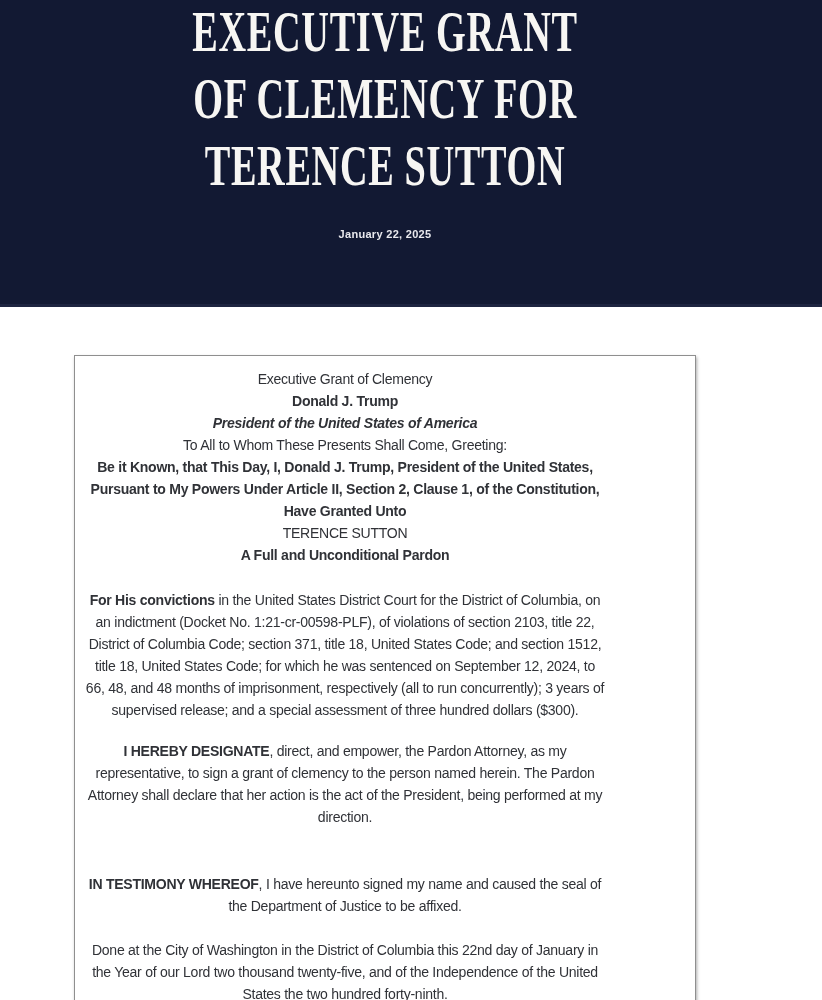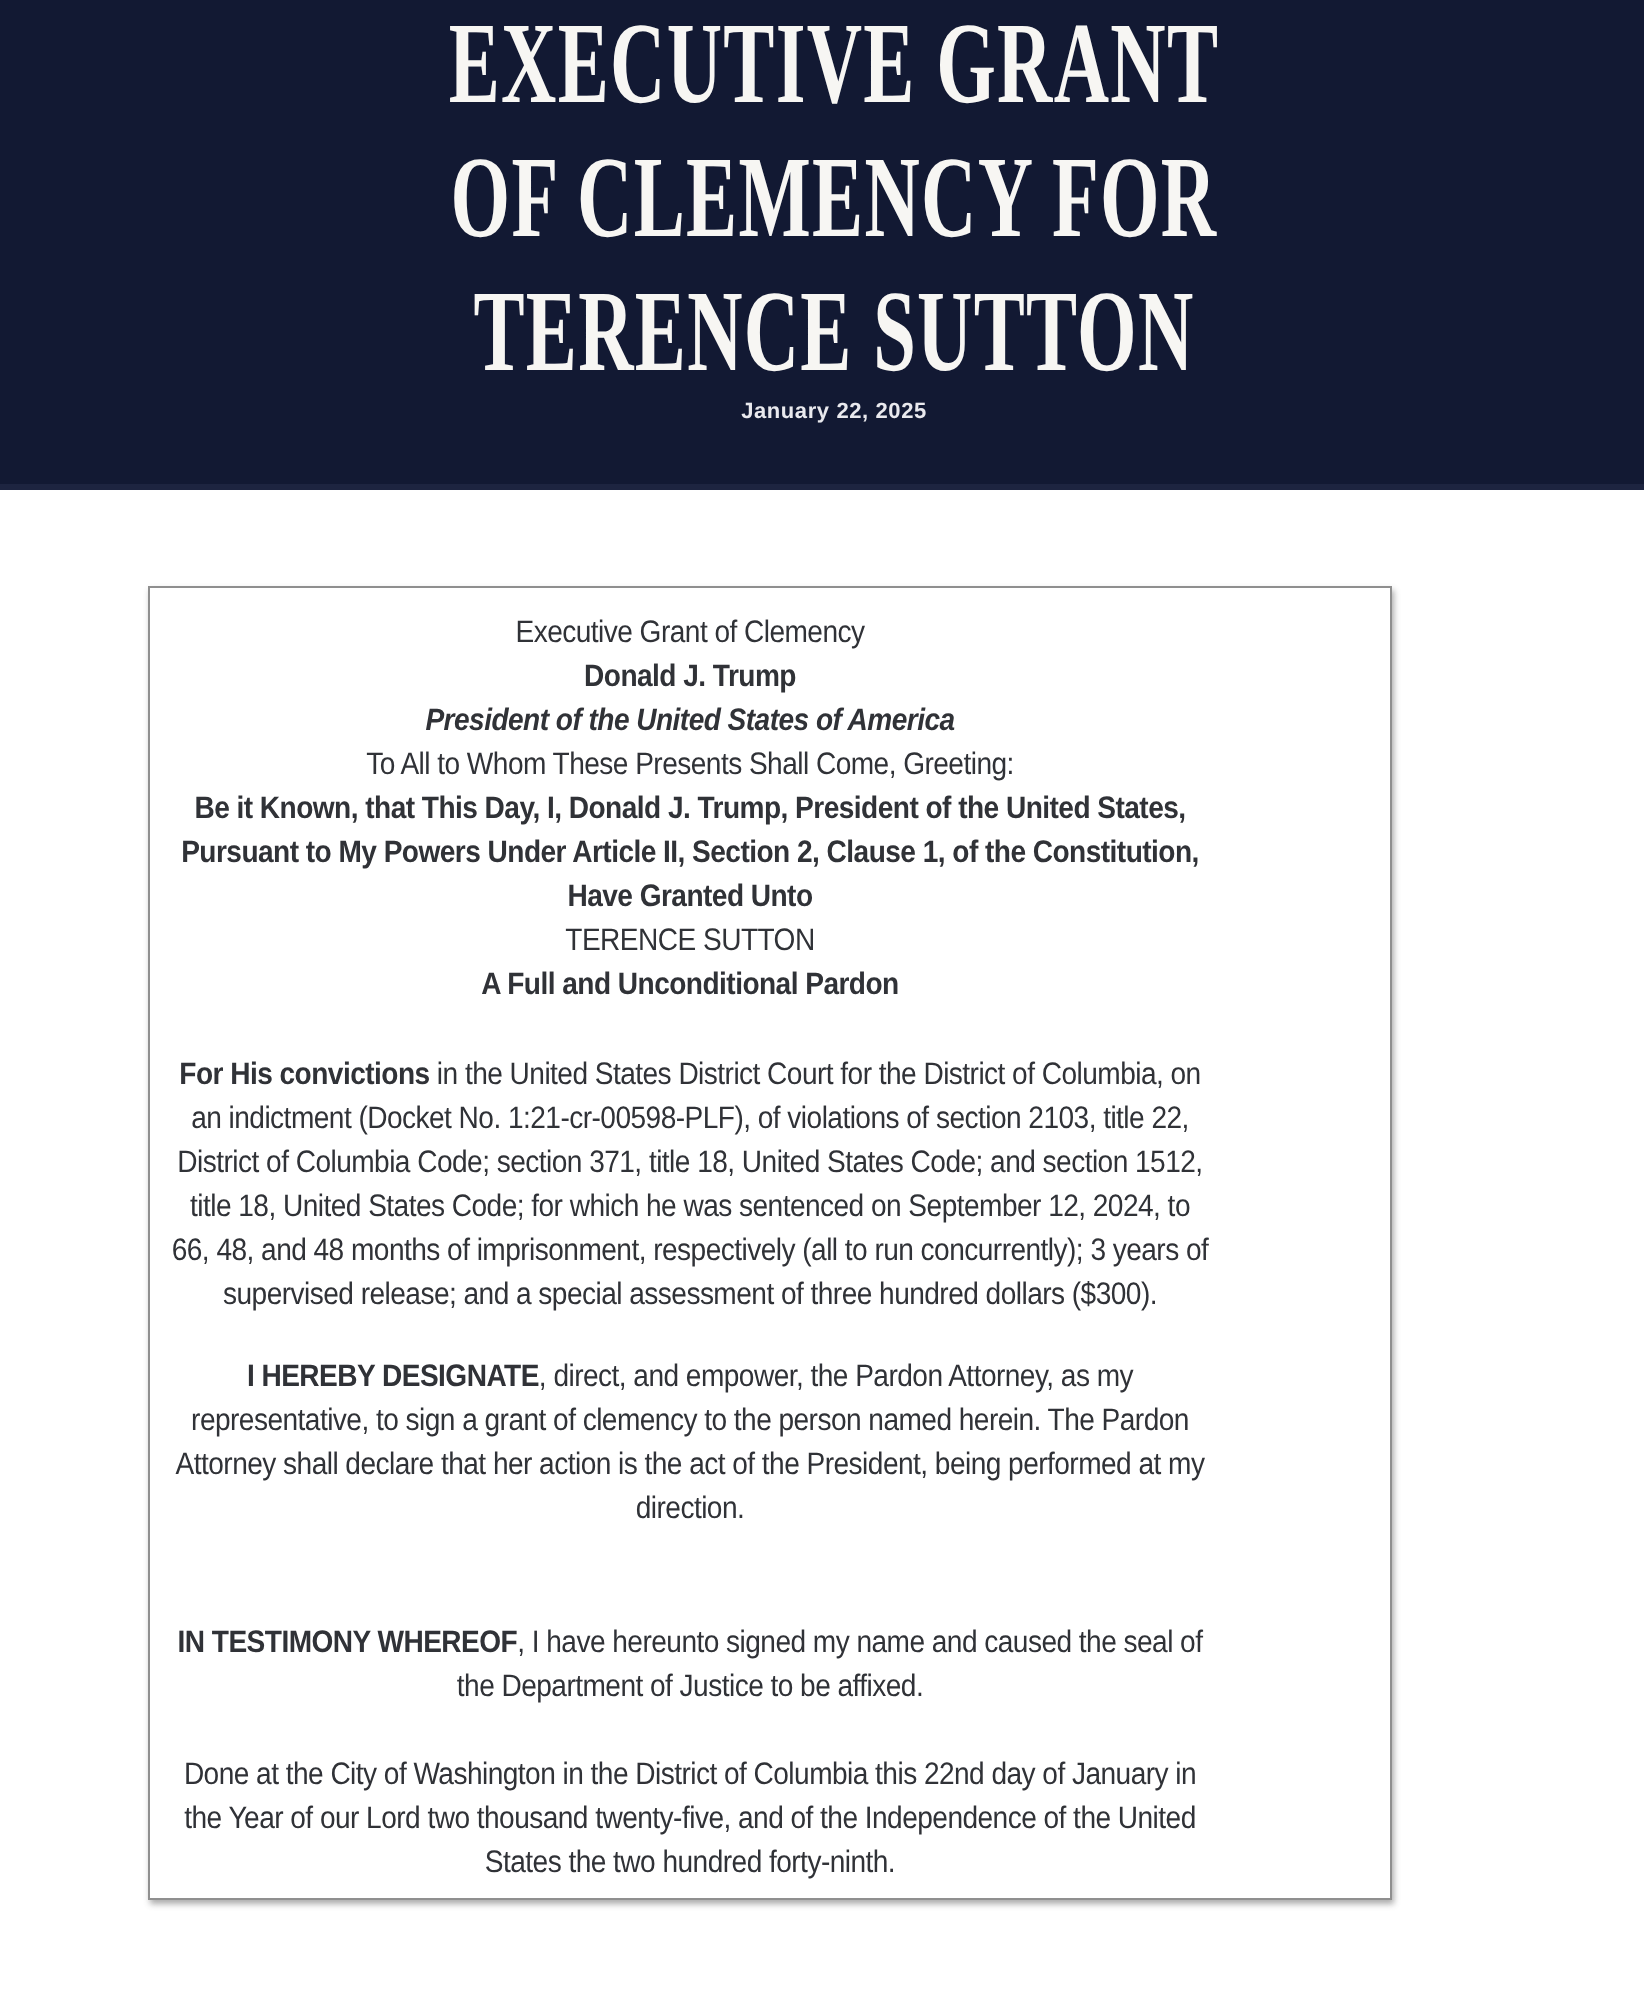--- a/index.html
+++ b/index.html
@@ -20,41 +20,40 @@
     height: 1000px;
     overflow: hidden;
     background: var(--page_bg);
   }
   .content {
     width: 770px; 
   }
   
   .hero {
     width: 822px;
-    height: 245px;
+    height: 307px;
     background: var(--header_bg);
     border-bottom: 3px solid var(--header_edge);
     overflow: hidden;
-    padding-left: 32px;
   }
   .hero-title {
     margin-top: -2px;
     text-align: center;
     font-family: "Liberation Serif", "DejaVu Serif", serif;
     font-weight: 700;
     font-size: 58px;
     line-height: 67px;
     color: var(--header_text);
     letter-spacing: 1px;
     transform: scaleX(0.66);
     transform-origin: 50% 0;
   }
   .hero-title .line { display: block; }
   .hero-date {
-    margin-top: 0;
+    margin-top: 28px;
     text-align: center;
     font-size: 11px;
     font-weight: 700;
     line-height: 14px;
     letter-spacing: 0.3px;
     color: #e9e9ee;
   }
   
   .doc-wrap { padding-top: 48px; }
   .doc-box {

